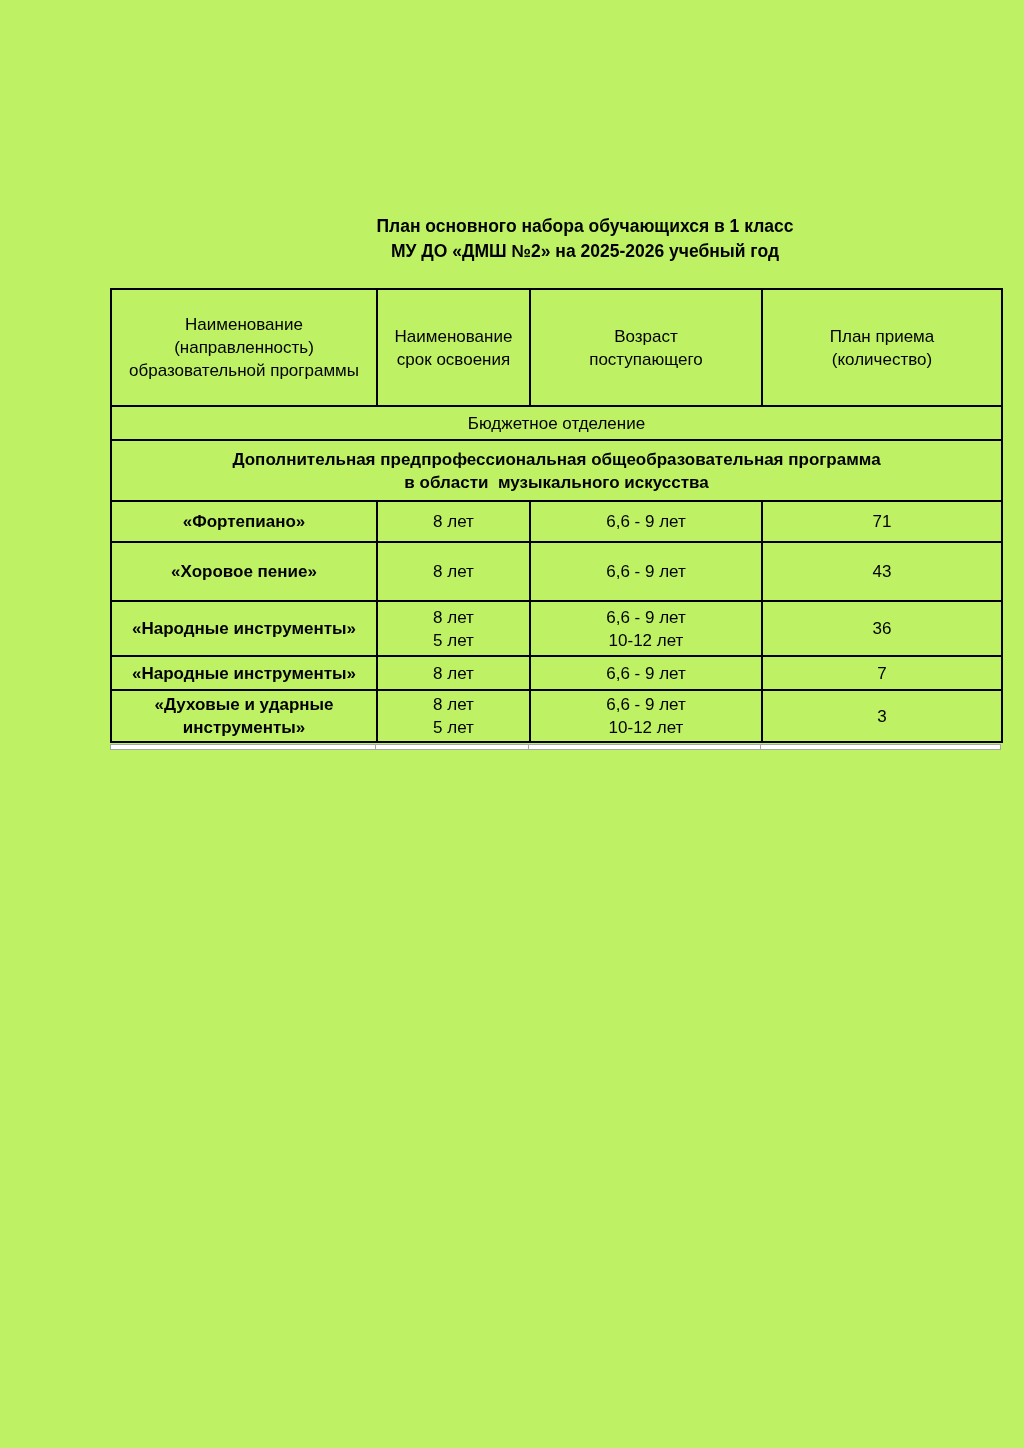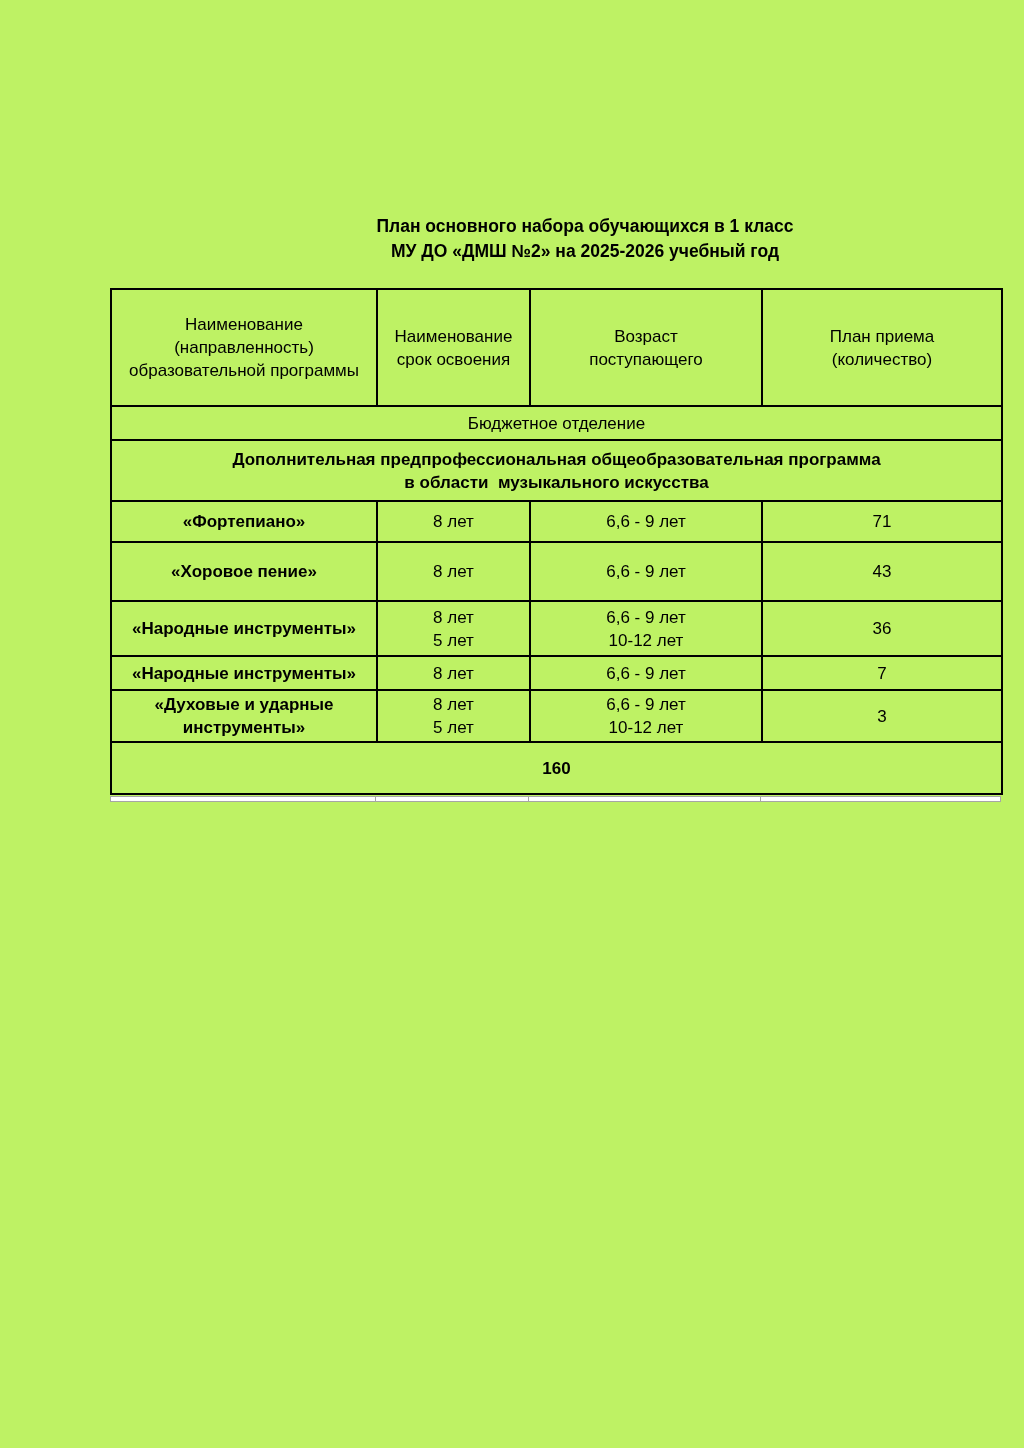--- a/index.html
+++ b/index.html
@@ -189,23 +189,20 @@
             <div>8 лет</div>
             <div>5 лет</div>
           </td>
           <td class="v-top">
             <div>6,6 - 9 лет</div>
             <div>10-12 лет</div>
           </td>
           <td>3</td>
         </tr>
 
-        <tr class="h-total">
-          <td colspan="4" class="total-cell">160</td>
-        </tr>
       </tbody>
     </table>
 
     <div class="ghost-row">
       <div class="gcell gc1"></div>
       <div class="gcell gc2"></div>
       <div class="gcell gc3"></div>
       <div class="gcell gc4"></div>
     </div>
   </div>

